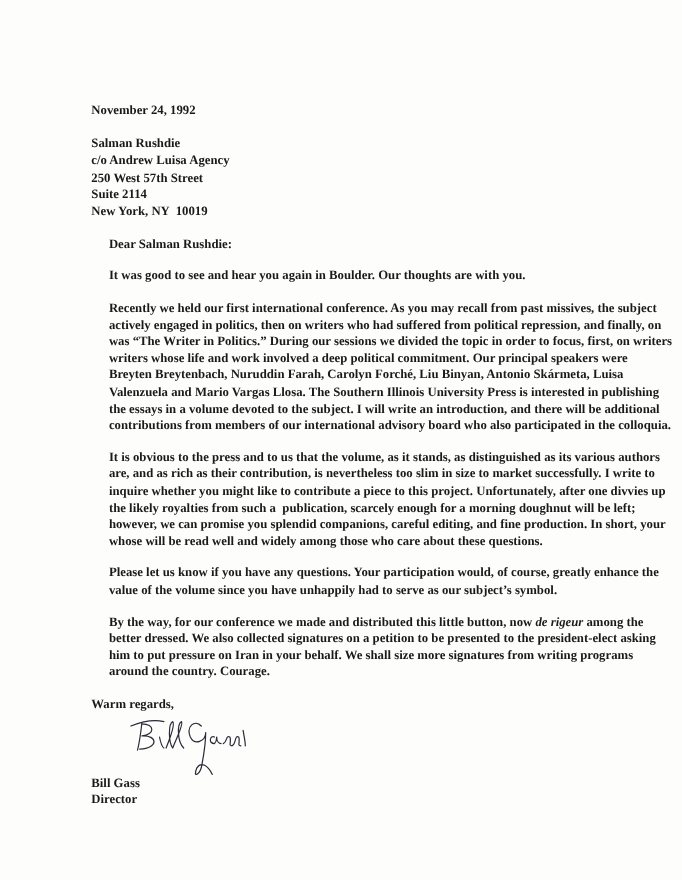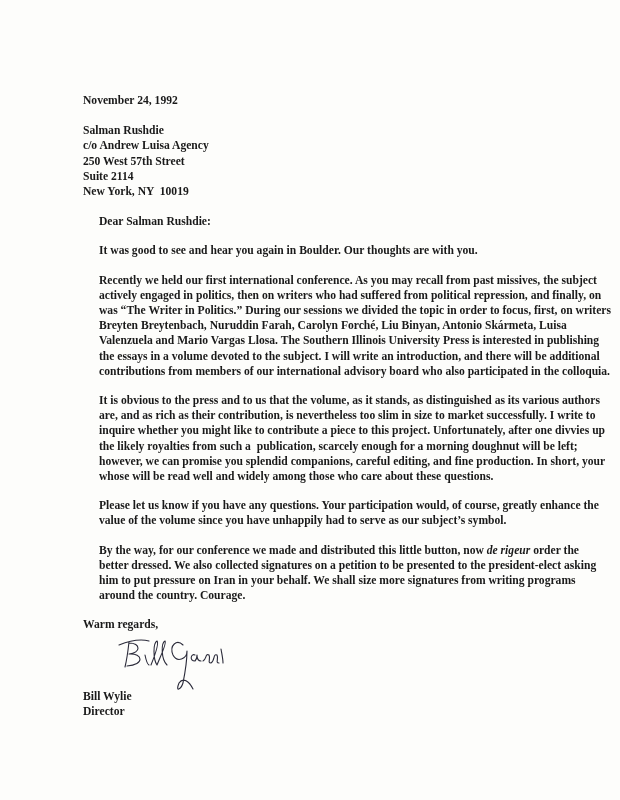--- a/index.html
+++ b/index.html
@@ -53,20 +53,21 @@
   </div>
 
   <div class="para">
     <span class="line">It was good to see and hear you again in Boulder. Our thoughts are with you.</span>
   </div>
 
   <div class="para">
     <span class="line">Recently we held our first international conference. As you may recall from past missives, the subject</span>
     <span class="line">actively engaged in politics, then on writers who had suffered from political repression, and finally, on</span>
     <span class="line">was “The Writer in Politics.” During our sessions we divided the topic in order to focus, first, on writers</span>
+    <span class="line">writers whose life and work involved a deep political commitment. Our principal speakers were</span>
     <span class="line">Breyten Breytenbach, Nuruddin Farah, Carolyn Forché, Liu Binyan, Antonio Skármeta, Luisa</span>
     <span class="line">Valenzuela and Mario Vargas Llosa. The Southern Illinois University Press is interested in publishing</span>
     <span class="line">the essays in a volume devoted to the subject. I will write an introduction, and there will be additional</span>
     <span class="line">contributions from members of our international advisory board who also participated in the colloquia.</span>
   </div>
 
   <div class="para">
     <span class="line">It is obvious to the press and to us that the volume, as it stands, as distinguished as its various authors</span>
     <span class="line">are, and as rich as their contribution, is nevertheless too slim in size to market successfully. I write to</span>
     <span class="line">inquire whether you might like to contribute a piece to this project. Unfortunately, after one divvies up</span>
@@ -74,21 +75,21 @@
     <span class="line">however, we can promise you splendid companions, careful editing, and fine production. In short, your</span>
     <span class="line">whose will be read well and widely among those who care about these questions.</span>
   </div>
 
   <div class="para">
     <span class="line">Please let us know if you have any questions. Your participation would, of course, greatly enhance the</span>
     <span class="line">value of the volume since you have unhappily had to serve as our subject’s symbol.</span>
   </div>
 
   <div class="para">
-    <span class="line"><span>By the way, for our conference we made and distributed this little button, now </span><em>de rigeur</em><span> order the</span></span>
+    <span class="line"><span>By the way, for our conference we made and distributed this little button, now </span><em>de rigeur</em><span> among the</span></span>
     <span class="line">better dressed. We also collected signatures on a petition to be presented to the president-elect asking</span>
     <span class="line">him to put pressure on Iran in your behalf. We shall size more signatures from writing programs</span>
     <span class="line">around the country. Courage.</span>
   </div>
 
   <div>
     <span class="line">Warm regards,</span>
   </div>
 
   <div class="signature" aria-label="Bill Gass (handwritten signature)">
@@ -105,17 +106,17 @@
 
         <path d="M84 22 C80 20, 78 28, 84 28 C86 26, 86 22, 86 22 C86 26, 88 28, 90 28"></path>
 
         <path d="M92 28 C96 26, 94 20, 98 22 C100 26, 96 30, 100 30 C104 28, 102 20, 106 22 C108 26, 104 30, 108 30"></path>
         <path d="M110 16 C111 22, 112 26, 112 30"></path>
       </g>
     </svg>
   </div>
 
   <div class="signer">
-    <span class="line">Bill Wylie</span>
+    <span class="line">Bill Gass</span>
     <span class="line">Director</span>
   </div>
 
 </div>
 
 </body></html>

